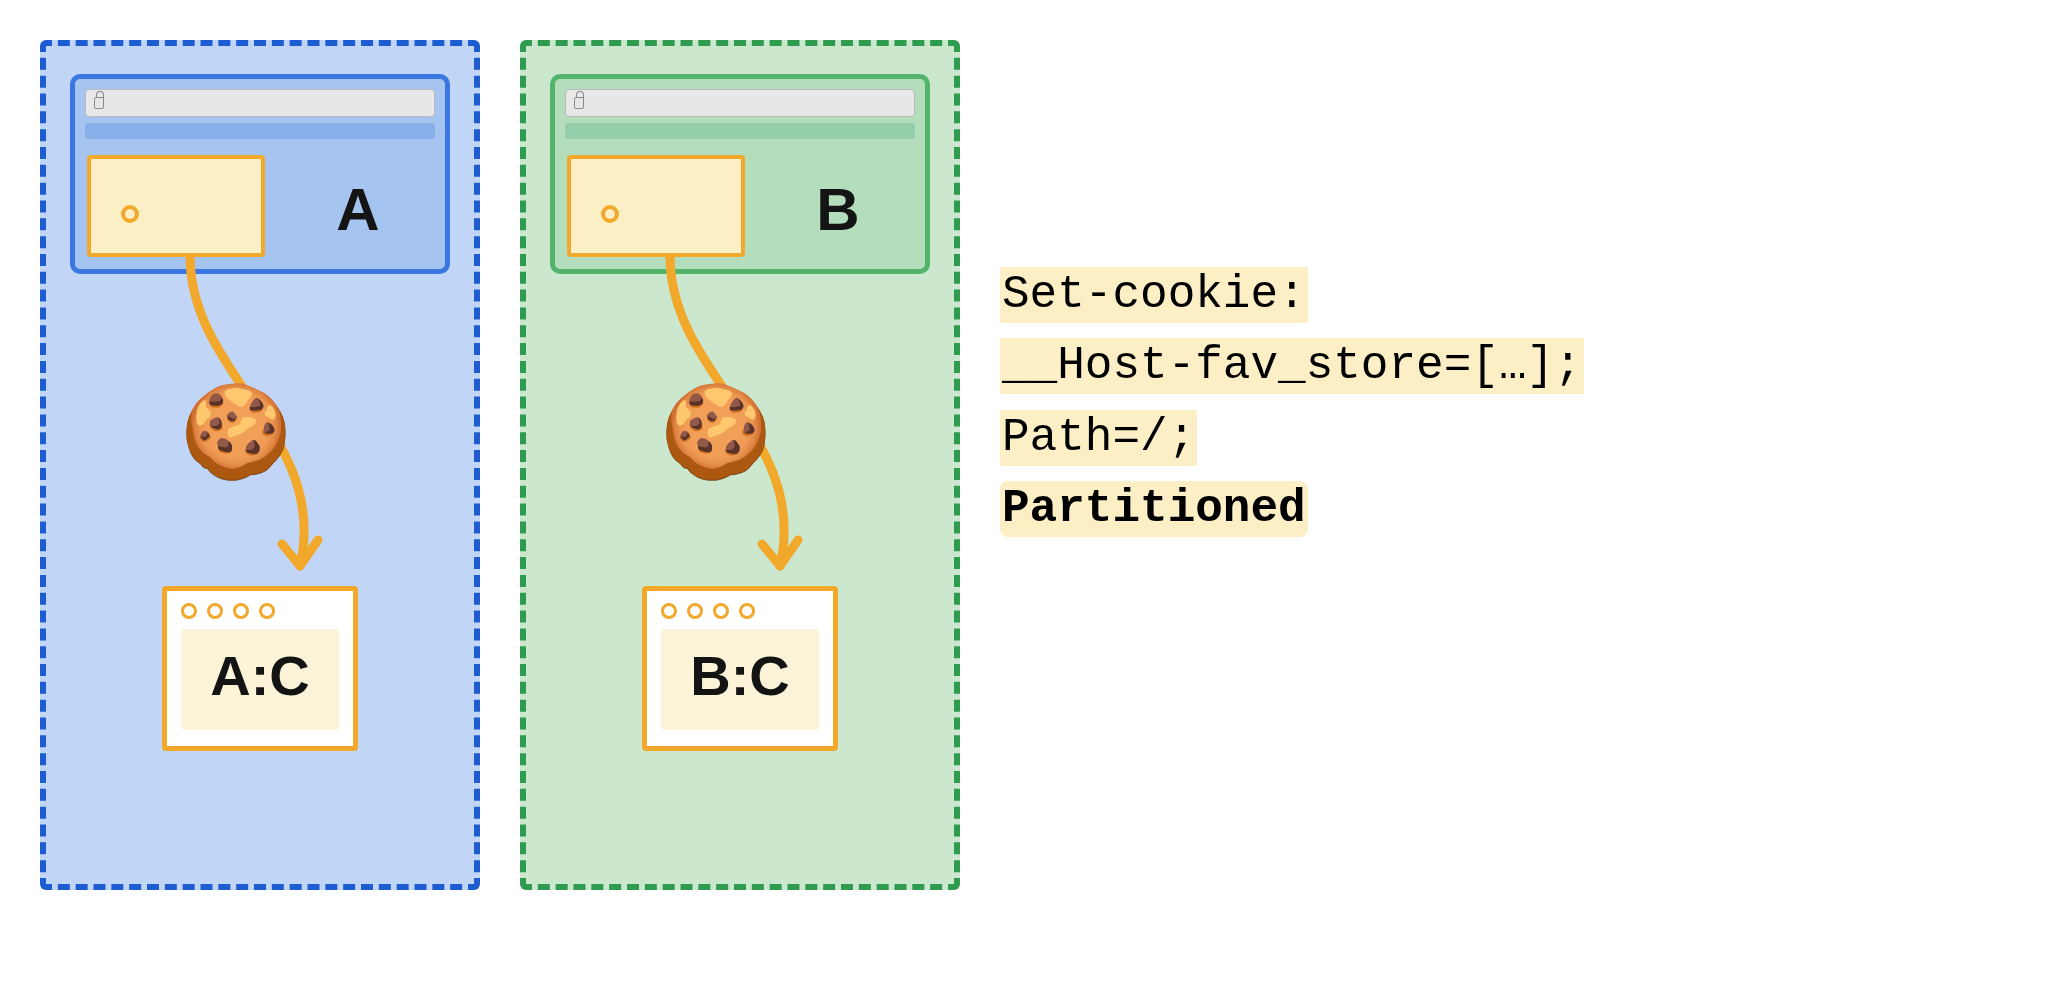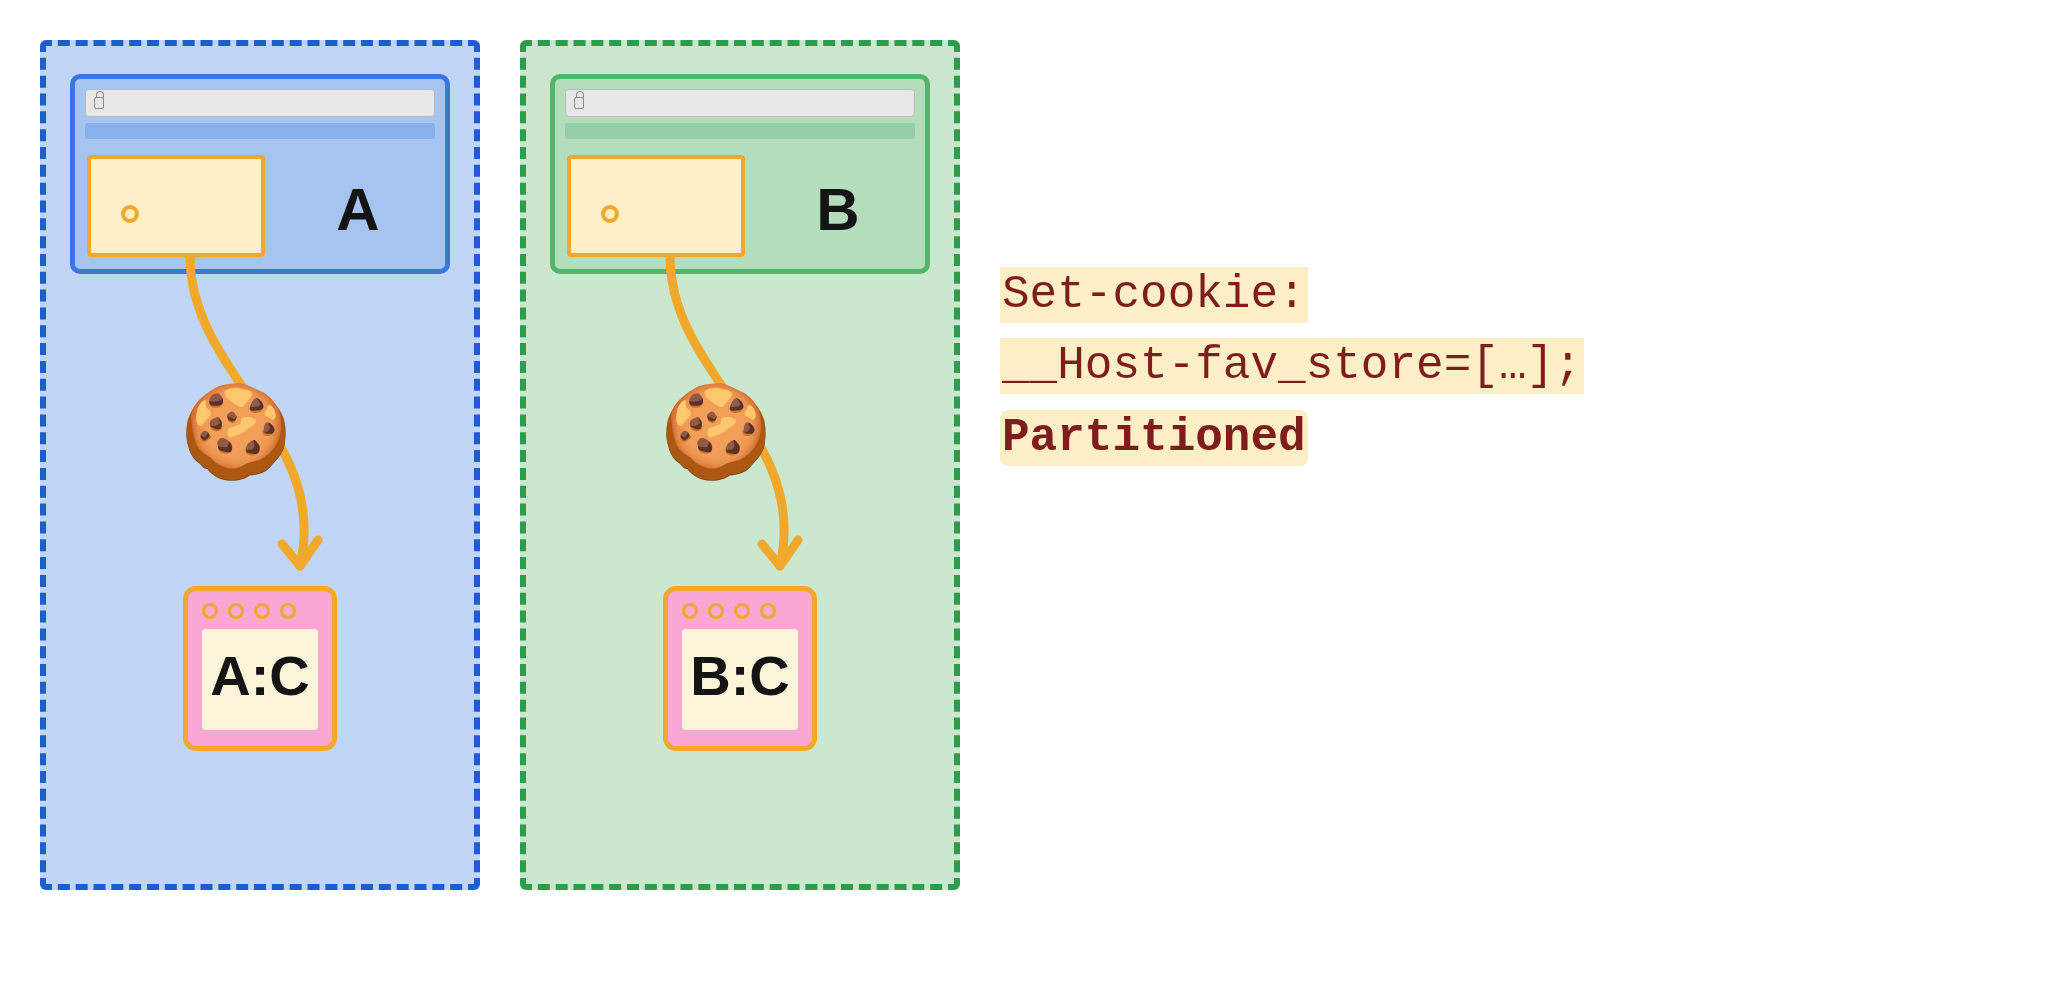--- a/index.html
+++ b/index.html
@@ -116,24 +116,24 @@
   .cookie {
     position: absolute;
     top: 130px; left: 30px;
     font-size: 90px;
     line-height: 1;
     filter: drop-shadow(0 1px 0 #7a4a1a);
   }
 
   
   .jar {
-    width: 154px;
+    width: 196px;
     border: 5px solid #f2a92b;
-    border-radius: 13px;
-    background: #f9a8d4;
+    border-radius: 4px;
+    background: #ffffff;
     margin-top: -10px;
   }
   .jar-header {
     display: flex;
     gap: 10px;
     padding: 12px 14px 6px 14px;
   }
   .jar-header span {
     width: 16px; height: 16px;
     border: 3px solid #f2a92b;
@@ -149,21 +149,21 @@
     font-weight: 600;
     color: #141414;
   }
 
   
   .code {
     margin-top: 220px;
     font-family: "SFMono-Regular", Consolas, "Liberation Mono", Menlo, monospace;
     font-size: 46px;
     line-height: 1.55;
-    color: #7f1d1d;
+    color: #000000;
   }
   .code .hl {
     background: #fcefc5;
     padding: 2px 2px;
     display: inline;
   }
   .code .bold { font-weight: 700; border-radius: 8px; }
 </style>
 </head>
 <body>
@@ -232,16 +232,17 @@
           <span></span>
           <span></span>
       </div>
       <div class="jar-body">B:C</div>
     </div>
   </div>
 
   <div class="code">
     <div><span class="hl">Set-cookie:</span></div>
     <div><span class="hl">__Host-fav_store=[…];</span></div>
+    <div><span class="hl">Path=/;</span></div>
     <div><span class="hl bold">Partitioned</span></div>
   </div>
 
 </div>
 
 </body></html>

